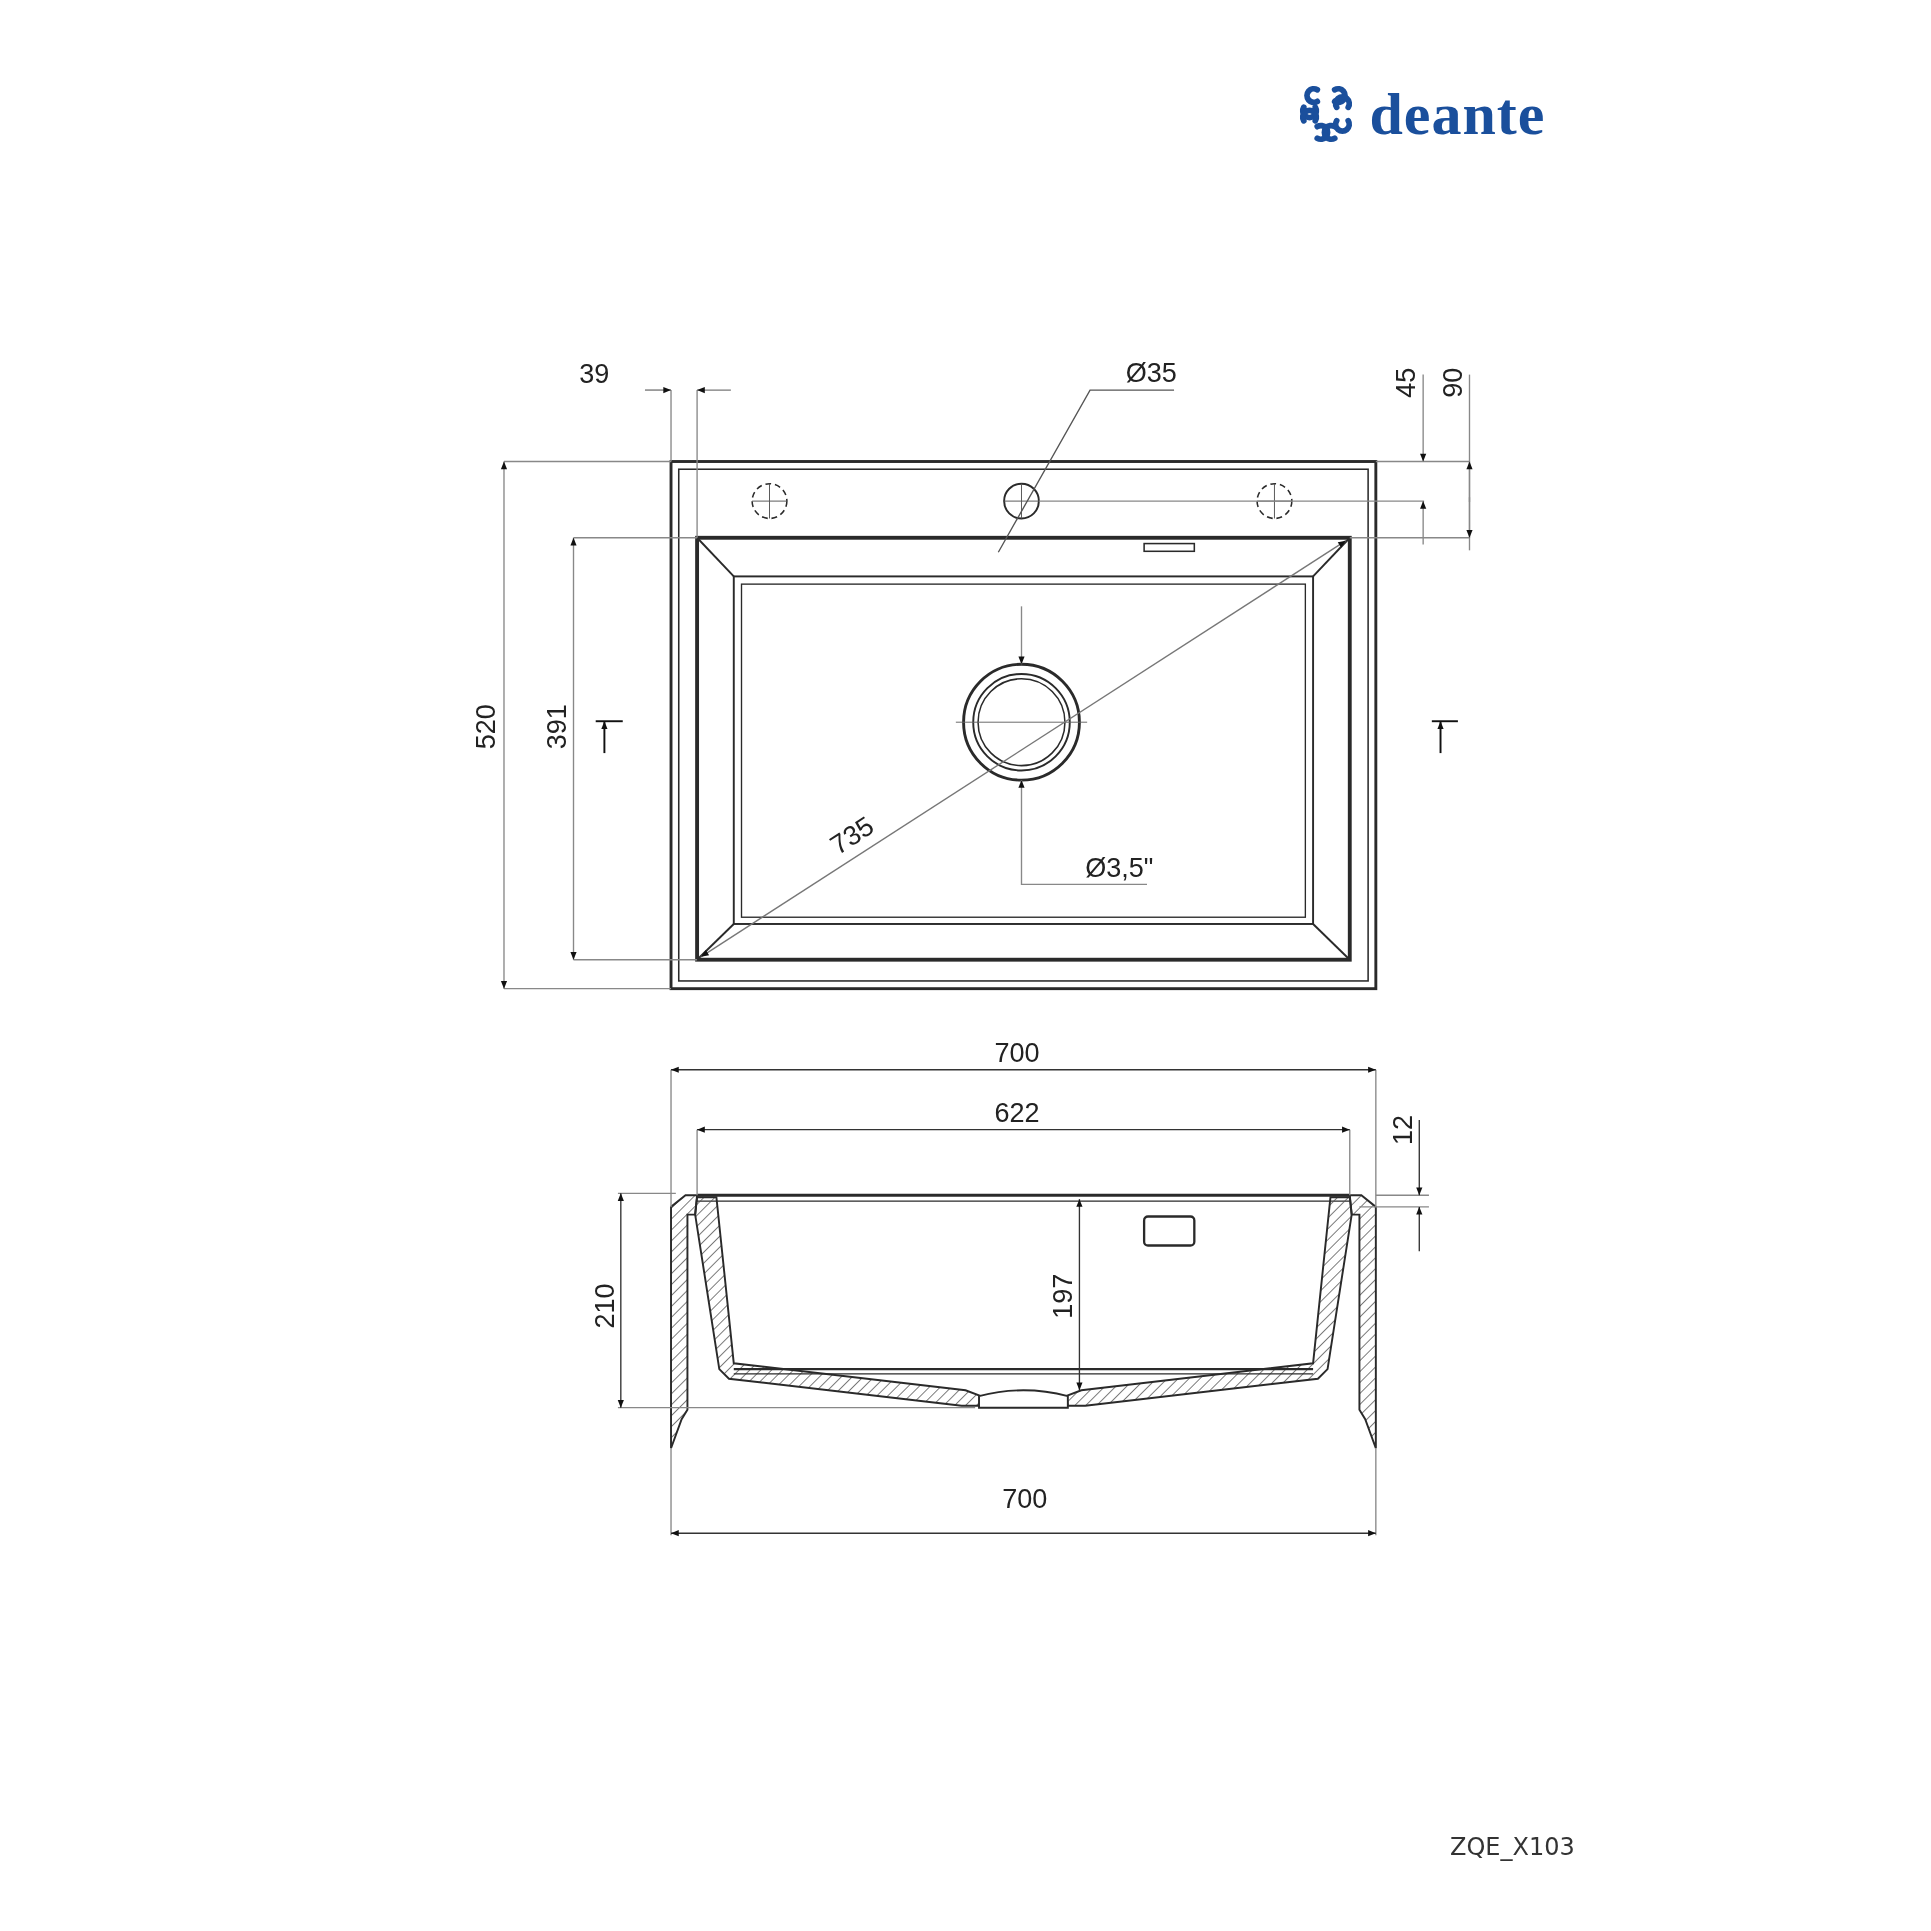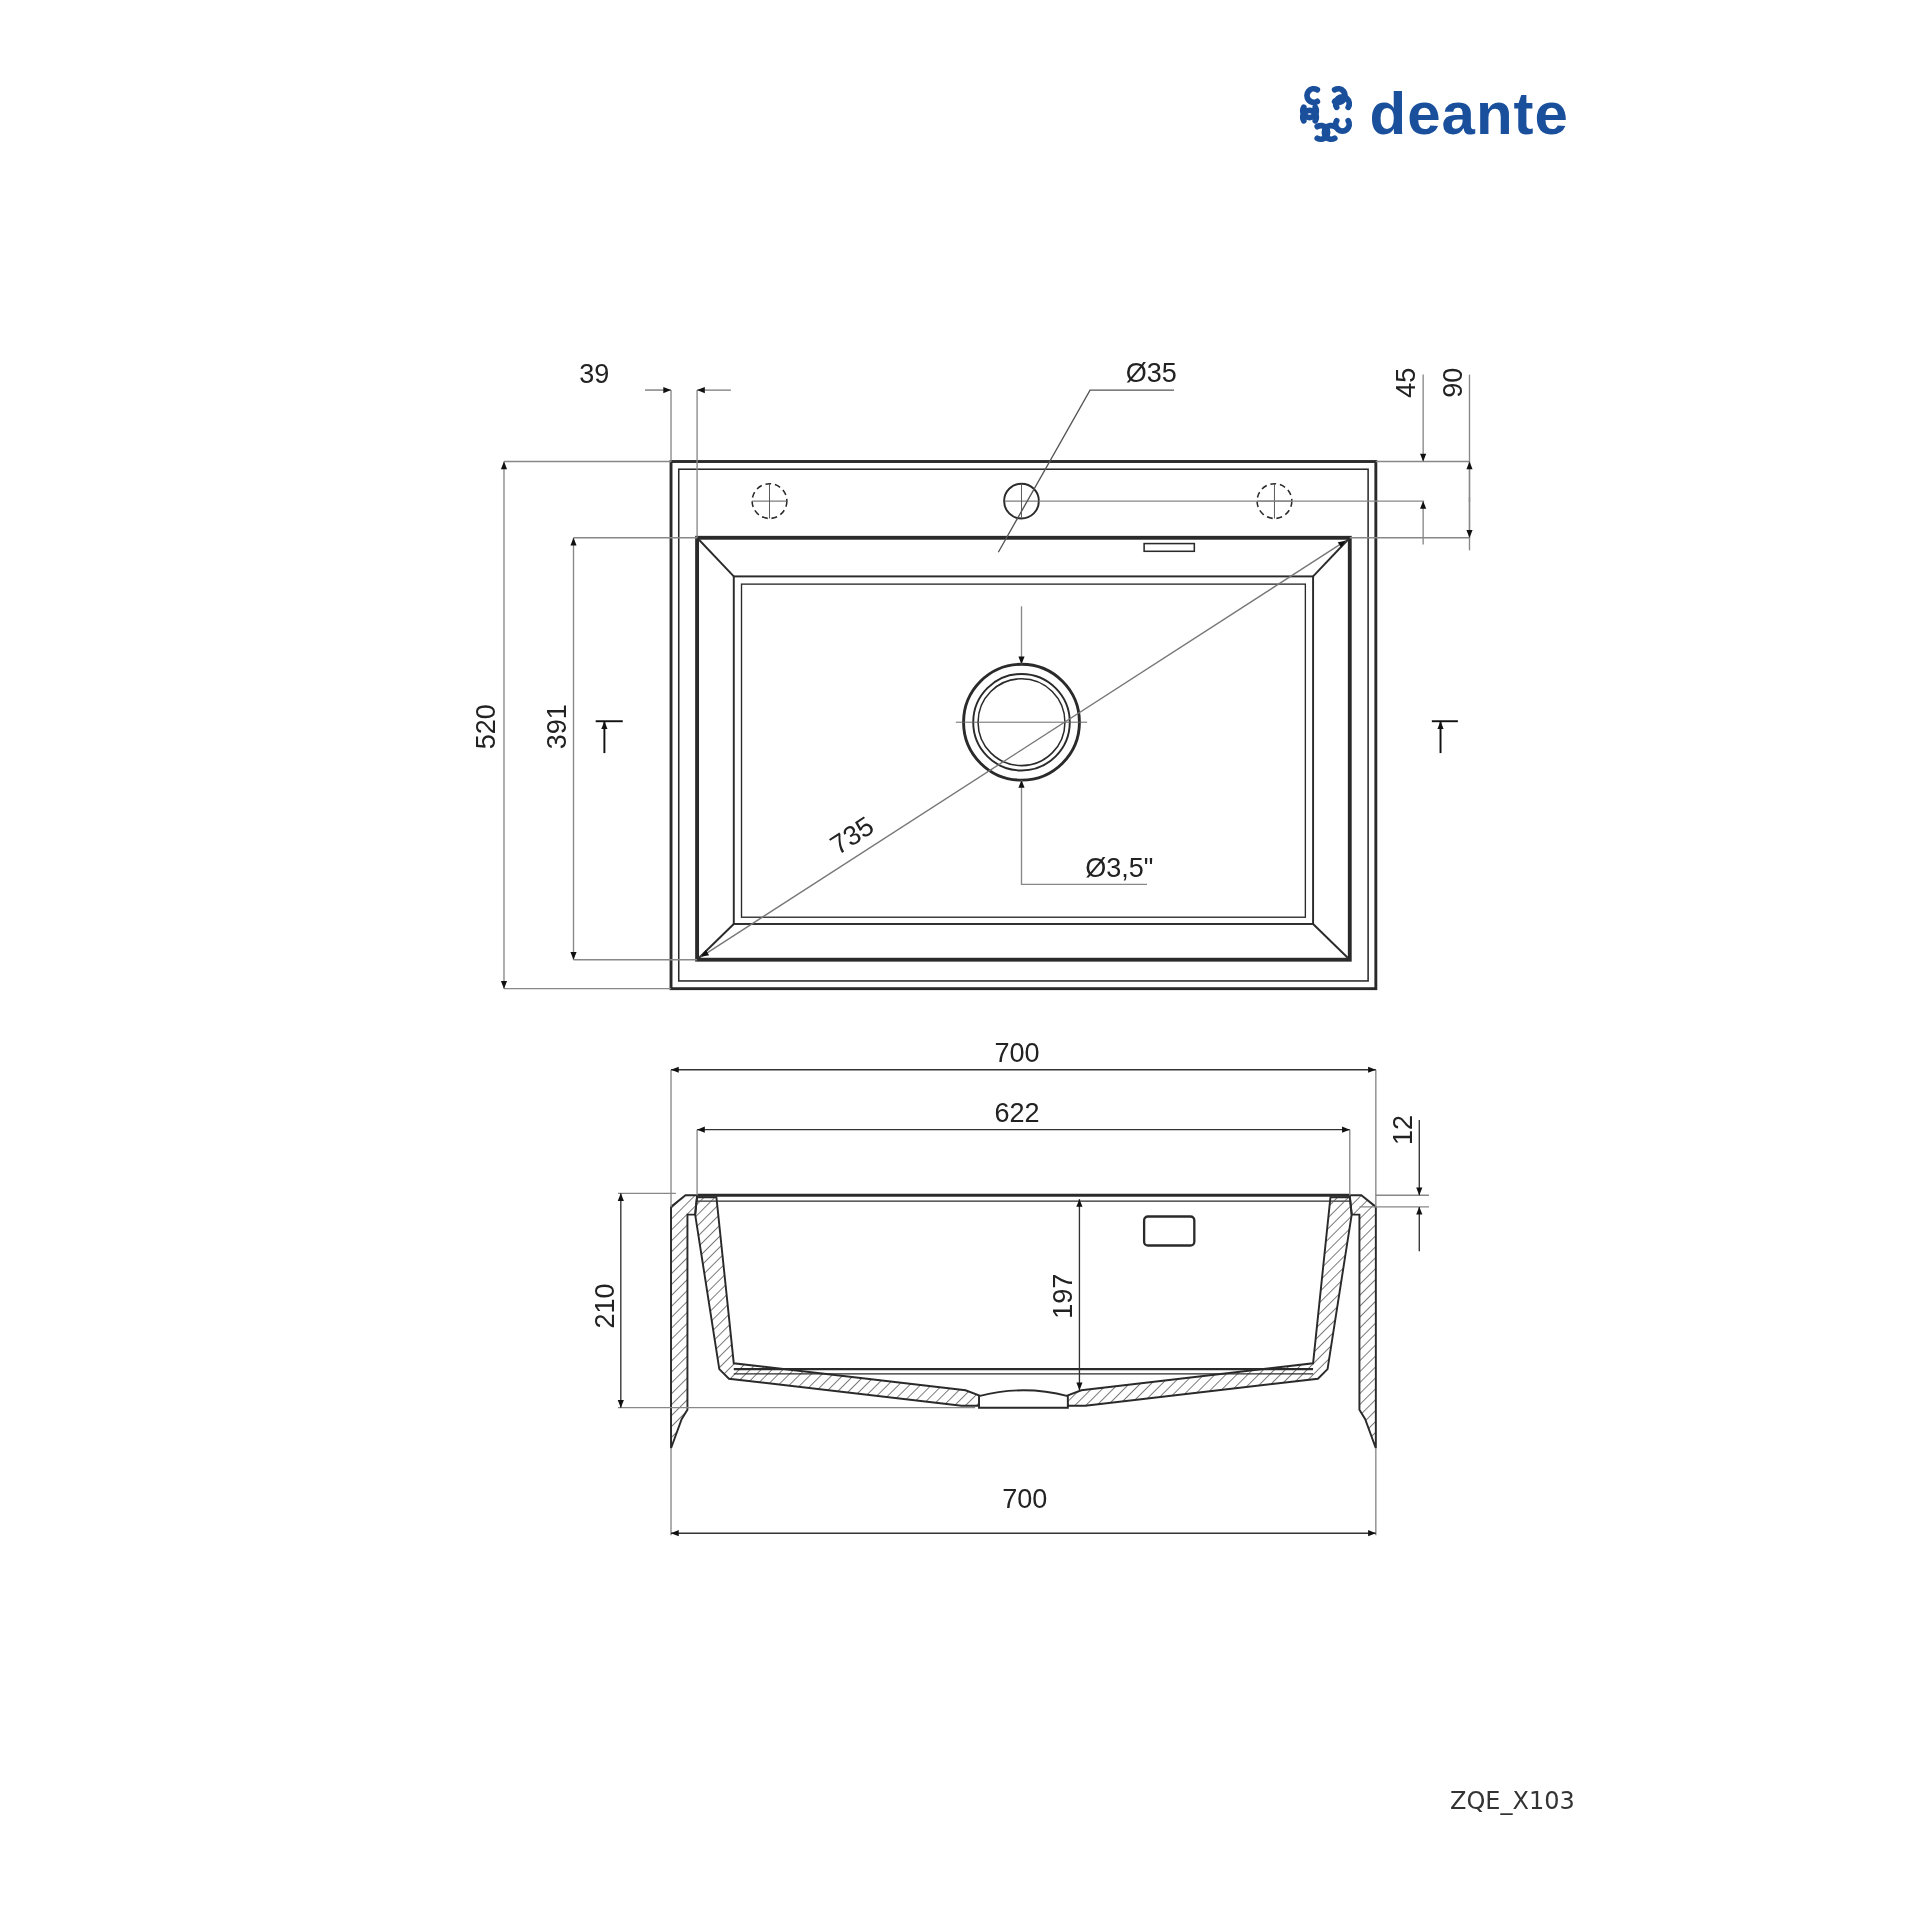--- a/index.html
+++ b/index.html
@@ -1,20 +1,20 @@
 <!DOCTYPE html>
 <html><head>
 <meta charset="utf-8">
 <style>
   html, body { margin: 0; padding: 0; background: #ffffff; }
   body { width: 1931px; height: 1931px; position: relative; overflow: hidden; font-family: "DejaVu Sans", sans-serif; }
   .page { position: absolute; left: 0; top: 0; width: 1931px; height: 1931px; }
   .logo { position: absolute; left: 1296px; top: 75px; height: 77px; display: flex; align-items: center; }
-  .logo-text { font-family: Liberation Sans, sans-serif; font-size: 60px; font-weight: bold; color: #1a4f9c; letter-spacing: 1px; margin-left: 13.5px; line-height: 1; }
-  .code { position: absolute; left: 1450px; top: 1787px; font-family: "DejaVu Sans", sans-serif; font-size: 24px; color: #333; }
+  .logo-text { font-family: Liberation Serif, serif; font-size: 60px; font-weight: bold; color: #1a4f9c; letter-spacing: 1px; margin-left: 13.5px; line-height: 1; }
+  .code { position: absolute; left: 1450px; top: 1833px; font-family: "DejaVu Sans", sans-serif; font-size: 24px; color: #333; }
   svg.drawing { position: absolute; left: 0; top: 0; }
   .dim { font-family: "Liberation Sans Narrow", "Liberation Sans", sans-serif; font-size: 28px; fill: #222; }
 </style>
 </head>
 <body>
 
 <div class="page">
 
   <div class="logo">
     <svg width="60" height="60" viewBox="0 0 62 62">

